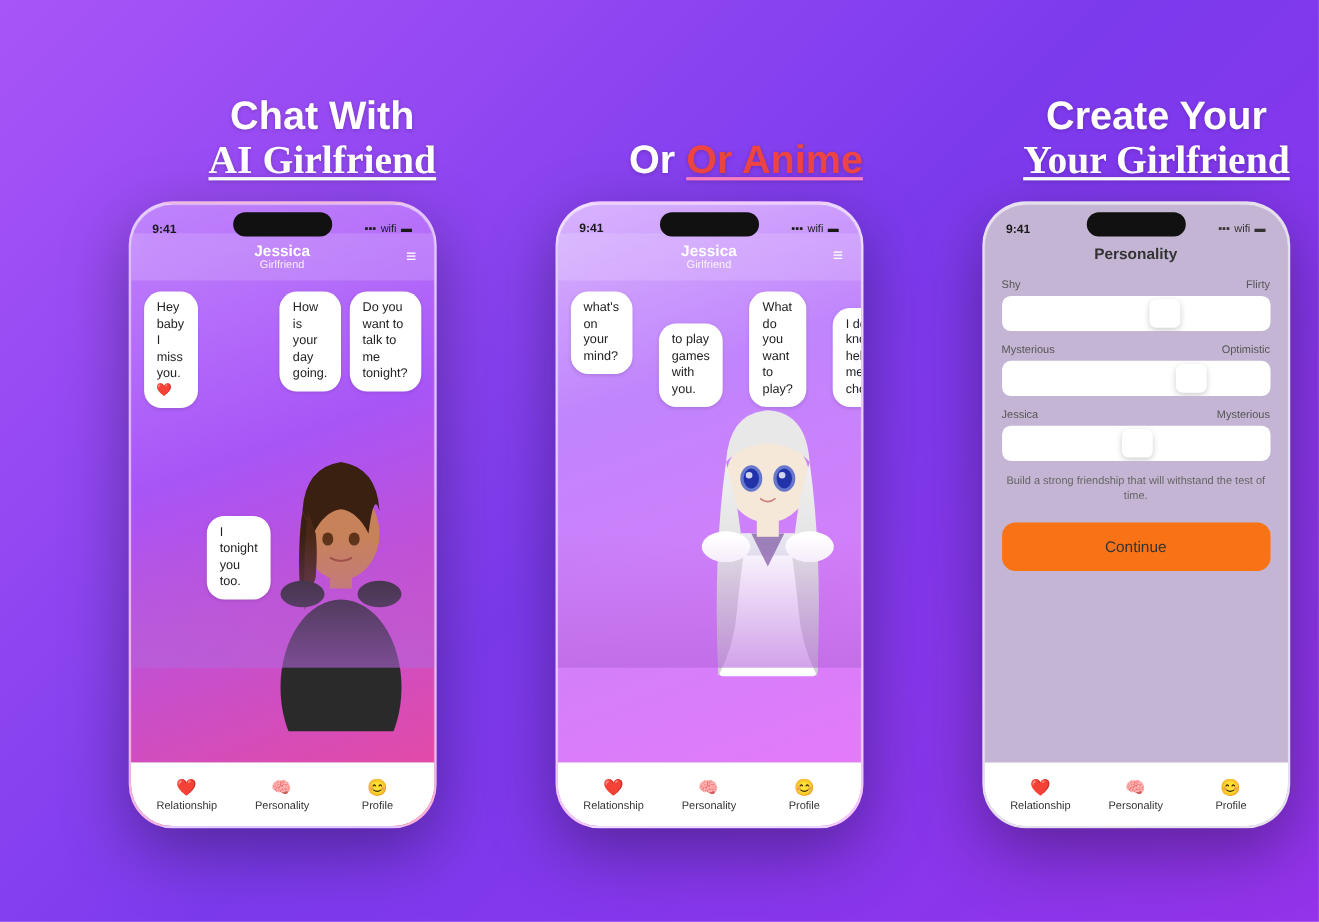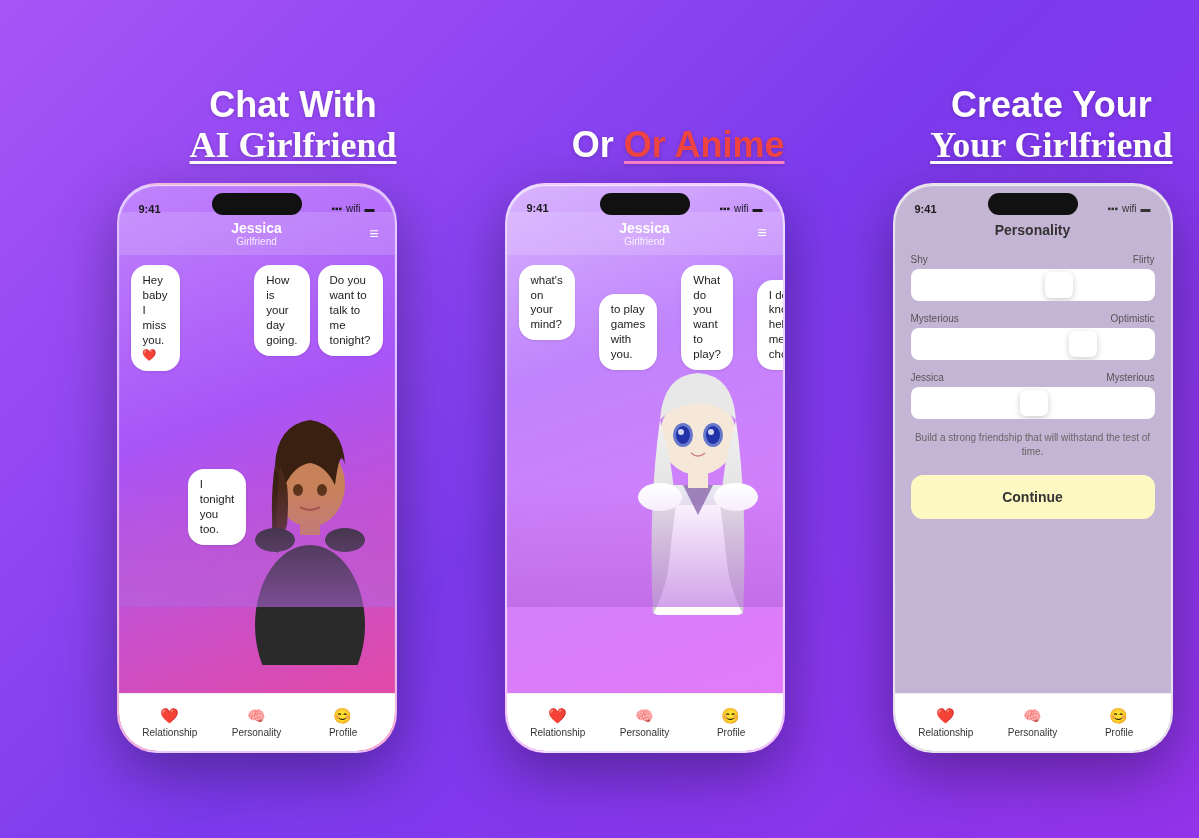--- a/index.html
+++ b/index.html
@@ -271,27 +271,27 @@
     }
 
     .description-text {
       font-size: 10px;
       color: #666;
       text-align: center;
       line-height: 1.4;
     }
 
     .continue-btn {
-      background: #fef9c3;
+      background: #f97316;
       border: none;
       border-radius: 12px;
       height: 44px;
       width: 100%;
       font-size: 14px;
-      font-weight: 700;
+      font-weight: 400;
       color: #333;
       cursor: pointer;
       margin-top: 4px;
     }
 
     .anime-avatar {
       position: absolute;
       right: -5px;
       bottom: 50px;
       width: 180px;

